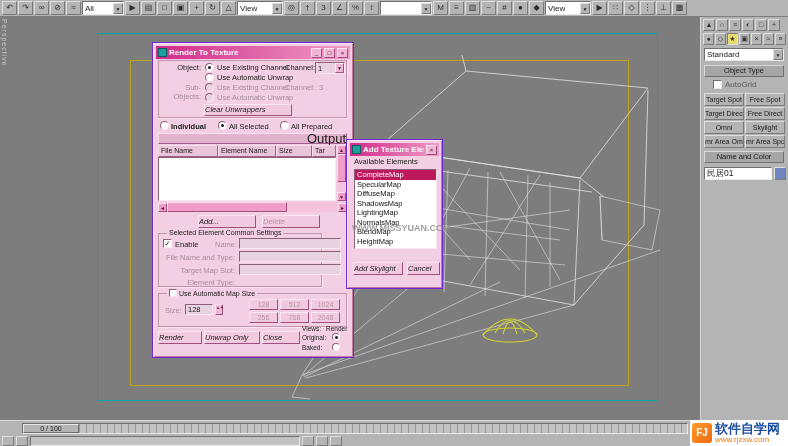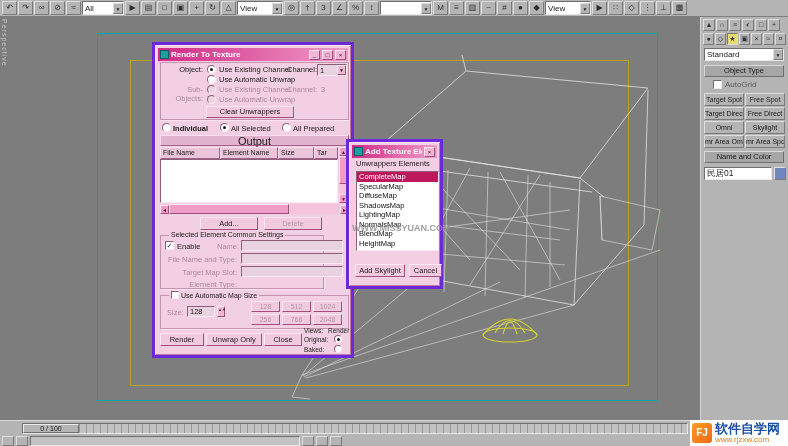--- a/index.html
+++ b/index.html
@@ -34,41 +34,41 @@
 .cp-scroll{position:absolute;right:0;top:0;width:8px;height:429px;background:#c6c6c6;border-left:1px solid #8a8a8a;}
 .cp-thumb{position:absolute;left:0;top:1px;width:7px;height:72px;background:#b4b4b4;border:1px solid;border-color:#dedede #7a7a7a #7a7a7a #dedede;}
 
 .bottombar{position:absolute;left:0;top:420px;width:700px;height:26px;background:#b4b4b4;border-top:1px solid #d9d9d9;}
 .trackbar{position:absolute;left:22px;top:2px;width:666px;height:11px;background:#c2c2c2;border:1px solid;border-color:#6f6f6f #e9e9e9 #e9e9e9 #6f6f6f;background-image:repeating-linear-gradient(90deg,#979797 0,#979797 1px,transparent 1px,transparent 7px);}
 .time-slider{position:absolute;left:0;top:0;width:56px;height:9px;background:#b4b4b4;border:1px solid;border-color:#e9e9e9 #6f6f6f #6f6f6f #e9e9e9;font-size:7px;text-align:center;line-height:8px;}
 .statusrow{position:absolute;left:2px;top:15px;display:flex;align-items:center;gap:2px;}
 .st-sq{width:12px;height:10px;background:#b4b4b4;border:1px solid;border-color:#dedede #7a7a7a #7a7a7a #dedede;}
 .st-fld{width:270px;height:10px;background:#c2c2c2;border:1px solid;border-color:#6f6f6f #e9e9e9 #e9e9e9 #6f6f6f;}
 
-.dlg{position:absolute;background:#f2cfe2;border:3px solid #6d28d9;box-shadow:inset 1px 1px 0 #fce4f1,inset -1px -1px 0 #c2799f;}
+.dlg{position:absolute;background:#f2cfe2;border:1px solid #6d28d9;box-shadow:inset 1px 1px 0 #fce4f1,inset -1px -1px 0 #c2799f;}
 .dlg-title{position:absolute;left:3px;top:3px;right:3px;height:13px;background:linear-gradient(90deg,#d02a87,#f09cc7);display:flex;align-items:center;padding:0 2px;gap:2px;}
 .dlg-ico{width:9px;height:9px;background:#1e9e9e;border:1px solid #0c5f5f;flex:0 0 auto;}
 .dlg-title-text{color:#fff;font-weight:bold;font-size:8px;white-space:nowrap;overflow:hidden;flex:1;}
 .wbtn{width:11px;height:10px;background:#f0b6d4;border:1px solid;border-color:#fde8f2 #a0507c #a0507c #fde8f2;font-size:6px;line-height:8px;text-align:center;color:#44102c;flex:0 0 auto;}
 .rtt{left:152px;top:42px;width:202px;height:316px;z-index:10;}
 .adlg{left:346px;top:139px;width:97px;height:150px;z-index:20;}
 .dlg-body{position:absolute;left:3px;top:16px;right:3px;bottom:3px;font-size:7.5px;}
 .grp{position:absolute;border:1px solid #c494ae;box-shadow:1px 1px 0 #fbe4f0;}
 .legend{position:absolute;top:-5px;left:8px;background:#f2cfe2;padding:0 2px;font-size:7px;white-space:nowrap;}
 .dis{color:#a88c9b;}
 .radio{display:inline-block;width:9px;height:9px;border-radius:50%;background:#fff;border:1px solid;border-color:#8c6078 #fbe8f2 #fbe8f2 #8c6078;}
 .radio.sel::after{content:"";display:block;width:3px;height:3px;border-radius:50%;background:#1a1a1a;margin:2px 0 0 2px;}
 .radio.rdis{background:#ead4df;}
 .cbx{display:inline-block;width:9px;height:9px;background:#fff;border:1px solid;border-color:#8c6078 #fbe8f2 #fbe8f2 #8c6078;font-size:7px;line-height:8px;text-align:center;color:#1a1a1a;}
 .pfld{background:#e9d2df;border:1px solid;border-color:#8c6078 #fbe8f2 #fbe8f2 #8c6078;height:11px;font-size:7.5px;line-height:10px;padding-left:2px;}
 .pcombo{background:#e9d2df;border:1px solid;border-color:#8c6078 #fbe8f2 #fbe8f2 #8c6078;height:12px;display:inline-flex;align-items:center;justify-content:space-between;font-size:7.5px;padding-left:2px;}
 .pcombo .arrow{width:9px;height:10px;background:#f0b6d4;border:1px solid;border-color:#fde8f2 #a0507c #a0507c #fde8f2;font-size:5px;line-height:9px;text-align:center;flex:0 0 auto;}
-.pbtn{background:#f2cadf;border:1px solid;border-color:#fde8f2 #a0507c #a0507c #fde8f2;font-size:7.5px;text-align:center;color:#1a1a1a;overflow:hidden;white-space:nowrap;}
+.pbtn{background:#f2cadf;border:1px solid;border-color:#fde8f2 #a0507c #a0507c #fde8f2;font-size:7.5px;text-align:left;color:#1a1a1a;overflow:hidden;white-space:nowrap;font-style:italic;}
 .pbtn.bdis{color:#b295a3;}
-.rollbar{background:#e2b3cc;border:1px solid;border-color:#f9ddec #a0608a #a0608a #f9ddec;font-size:11px;text-align:center;color:#1a1a1a;}
+.rollbar{background:#e2b3cc;border:1px solid;border-color:#f9ddec #a0608a #a0608a #f9ddec;font-size:13px;text-align:right;color:#1a1a1a;}
 .th{background:#eac4d9;border:1px solid;border-color:#f9ddec #a0608a #a0608a #f9ddec;font-size:7px;line-height:10px;padding-left:2px;overflow:hidden;white-space:nowrap;height:12px;}
 .tbody{background:#fff;border:1px solid;border-color:#8c6078 #fbe8f2 #fbe8f2 #8c6078;}
 .sb-h{position:absolute;background:#f6c3dc;display:flex;align-items:center;height:10px;}
 .sb-btn{width:9px;height:9px;background:#ef9cc6;border:1px solid;border-color:#fde8f2 #a0507c #a0507c #fde8f2;font-size:5px;line-height:8px;text-align:center;color:#5c1038;flex:0 0 auto;}
 .sb-thumb{background:#ef9cc6;border:1px solid;border-color:#fde8f2 #a0507c #a0507c #fde8f2;}
 .sb-v{position:absolute;width:10px;background:#f6c3dc;}
 .spinner{display:inline-block;width:8px;height:11px;background:#f0b6d4;border:1px solid;border-color:#fde8f2 #a0507c #a0507c #fde8f2;font-size:4px;line-height:5px;text-align:center;color:#44102c;}
 .szgrid{position:absolute;left:90px;top:5px;width:96px;display:flex;flex-wrap:wrap;gap:2px;}
 .sz-btn{width:29px;height:11px;background:#f2cadf;border:1px solid;border-color:#fde8f2 #a0507c #a0507c #fde8f2;font-size:7px;line-height:10px;text-align:center;color:#b295a3;}
 
@@ -322,21 +322,21 @@
     </div>
   </div>
 
   <div class="dlg adlg">
     <div class="dlg-title">
       <span class="dlg-ico"></span>
       <span class="dlg-title-text">Add Texture Elements</span>
       <span class="wbtn">×</span>
     </div>
     <div class="dlg-body">
-      <span class="abs" style="left:4px;top:1px;">Unwrappers Elements</span>
+      <span class="abs" style="left:4px;top:1px;">Available Elements</span>
       <div class="listbox">
           <div class="li-item sel">CompleteMap</div>
           <div class="li-item">SpecularMap</div>
           <div class="li-item">DiffuseMap</div>
           <div class="li-item">ShadowsMap</div>
           <div class="li-item">LightingMap</div>
           <div class="li-item">NormalsMap</div>
           <div class="li-item">BlendMap</div>
           <div class="li-item">HeightMap</div>
         </div>

